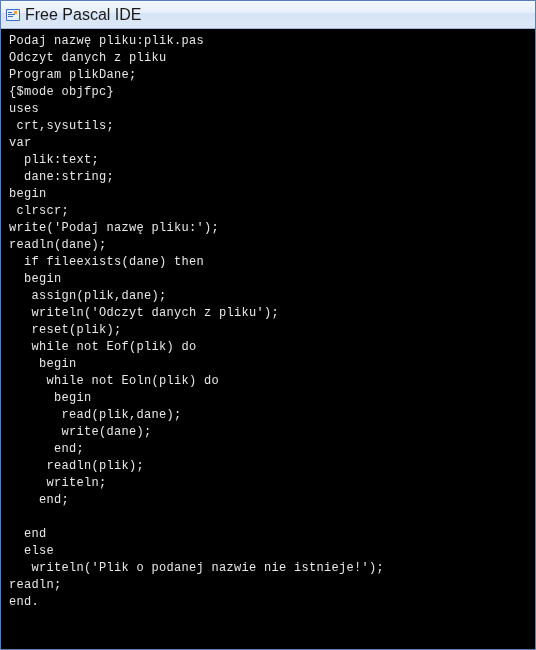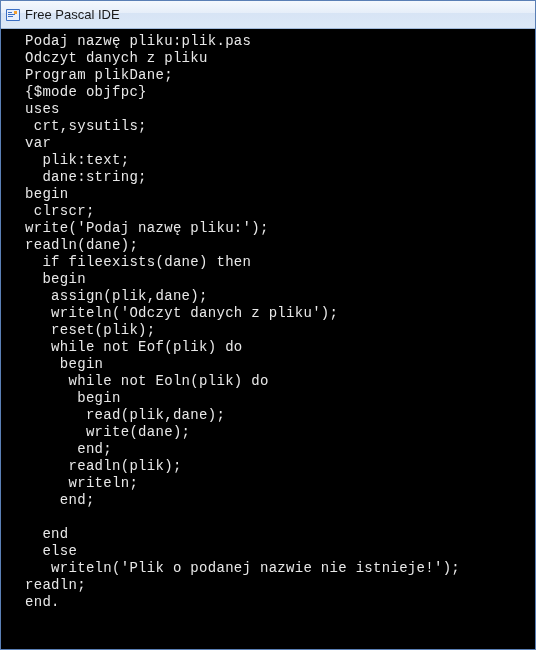--- a/index.html
+++ b/index.html
@@ -34,29 +34,29 @@
       height: 16px;
       margin-right: 4px;
       position: relative;
     }
     .title-icon svg {
       width: 16px;
       height: 16px;
     }
     .title-text {
       font-family: "Segoe UI", Tahoma, sans-serif;
-      font-size: 13px;
+      font-size: 16px;
       color: #1a1a1a;
     }
     .console {
       flex: 1;
       background: #000;
       color: #e8e8e8;
-      padding: 4px 24px;
-      font-size: 14px;
+      padding: 4px 8px;
+      font-size: 12px;
       line-height: 17px;
       white-space: pre;
       letter-spacing: 0.3px;
       font-family: "Consolas", "Lucida Console", "Courier New", monospace;
     }
   </style>
 </head>
 <body>
 
 <div class="window">

